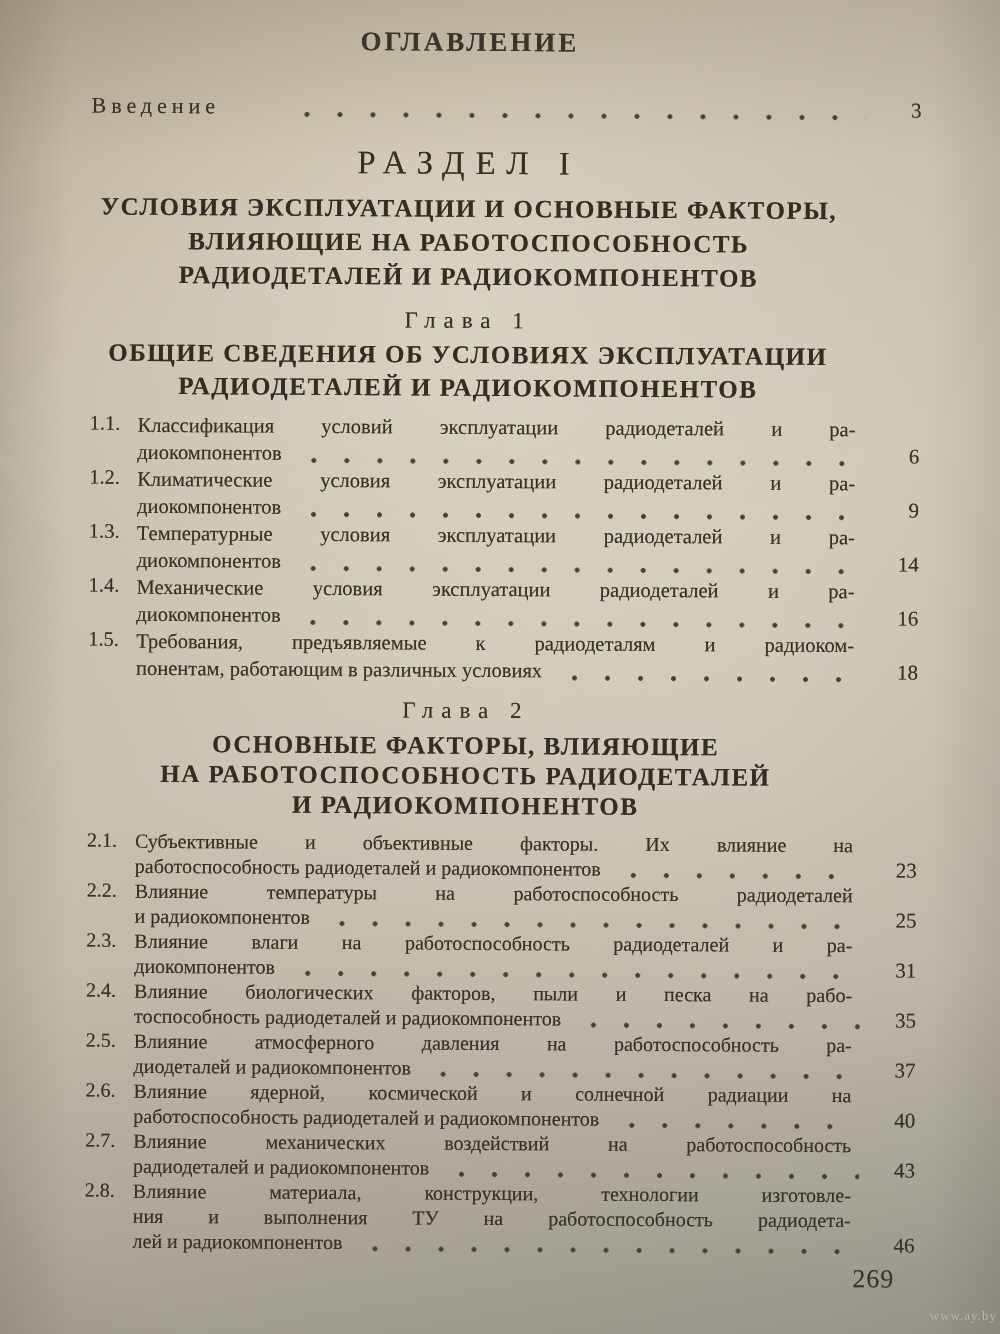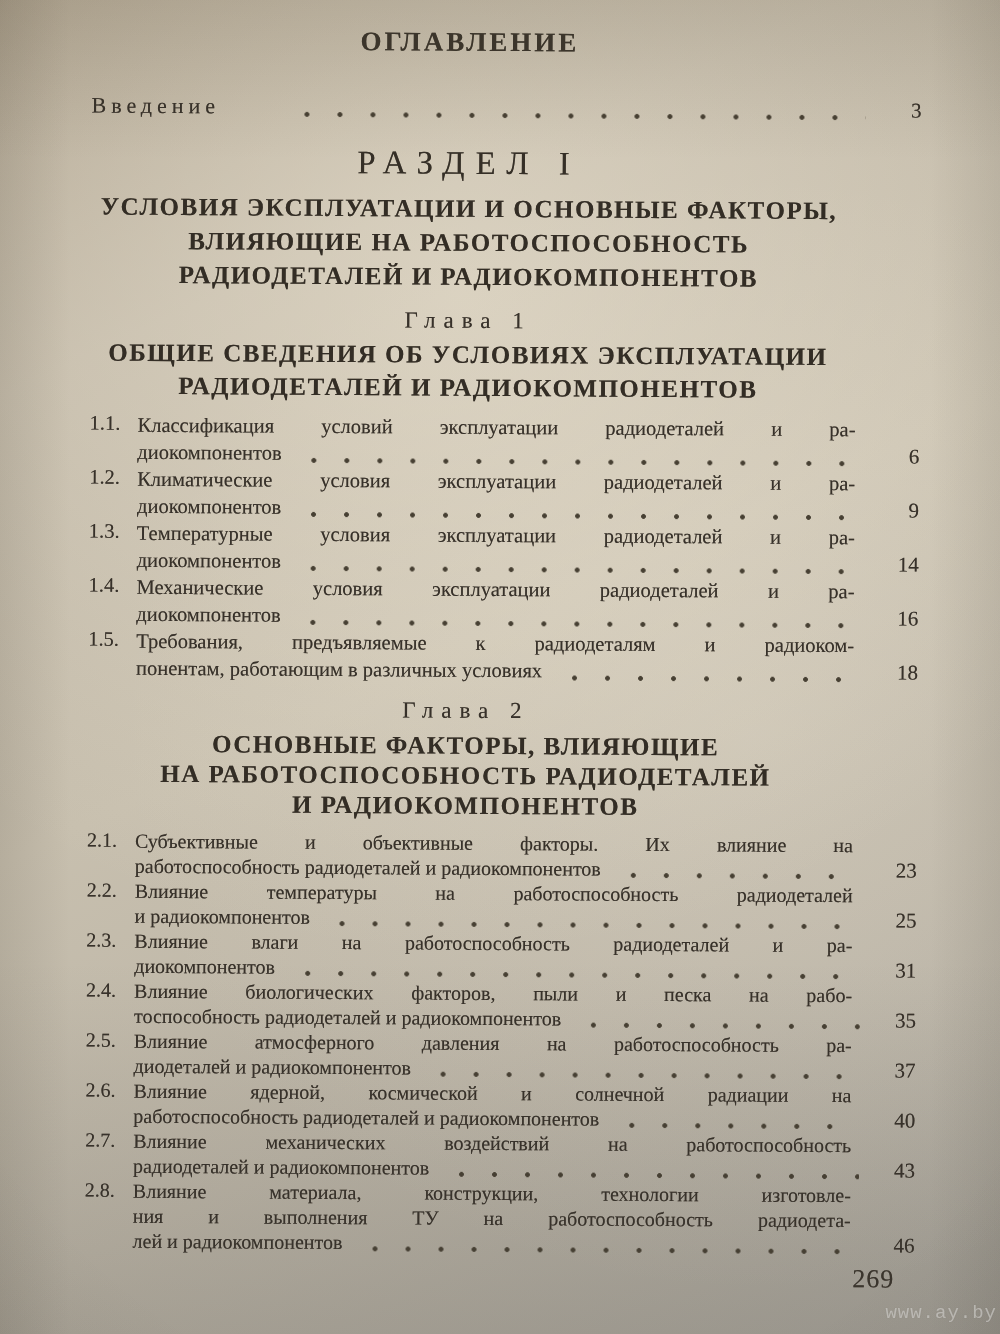--- a/index.html
+++ b/index.html
@@ -151,22 +151,22 @@
     font-size: 26px;
     letter-spacing: 1px;
     color: #3a342c;
   }
 
   .watermark {
     position: absolute;
     right: 3px;
     bottom: 10px;
     z-index: 6;
-    font-family: Liberation Mono, monospace;
-    font-size: 19px;
+    font-family: Liberation Serif, serif;
+    font-size: 13px;
     letter-spacing: 1px;
     color: rgba(255,255,255,0.42);
     text-shadow: 0 0 1px rgba(120,115,105,0.5);
     margin-left: 12px;
   }
 </style>
 </head>
 <body>
 
 <div class="photo">

